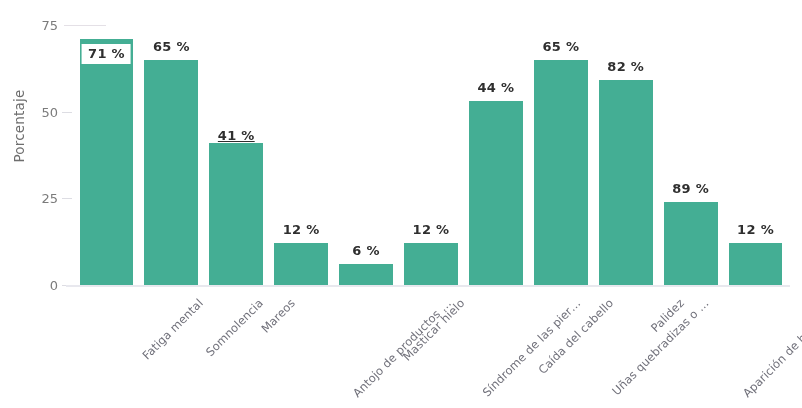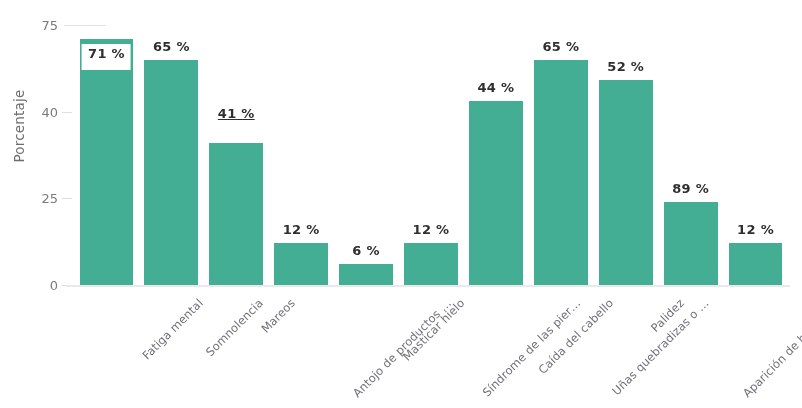--- a/index.html
+++ b/index.html
@@ -79,21 +79,21 @@
     font-size: 13px;
     font-weight: bold;
     color: #2f2f2f;
     text-align: center;
     white-space: nowrap;
     transform: translateX(-50%);
     letter-spacing: .3px;
   }
   .bar-value.boxed {
     background: #ffffff;
-    padding: 2px 6px 9px 6px;
+    padding: 2px 6px 3px 6px;
   }
 
   
   .x-tick-label {
     position: absolute;
     font-size: 11.5px;
     color: #70707a;
     white-space: nowrap;
     transform-origin: right top;
     transform: rotate(-45deg);
@@ -106,21 +106,21 @@
 
 <div id="chart-root">
 
   <div id="y-axis-title">Porcentaje</div>
 
   <div id="y-axis">
       <div class="y-tick-label" style="left: 28px; right: auto; top: 285px;">0</div>
       <div class="y-tick-mark" style="top: 285px;"></div>
       <div class="y-tick-label" style="left: 28px; right: auto; top: 198.333px;">25</div>
       <div class="y-tick-mark" style="top: 198px;"></div>
-      <div class="y-tick-label" style="left: 28px; right: auto; top: 111.667px;">40</div>
+      <div class="y-tick-label" style="left: 28px; right: auto; top: 111.667px;">50</div>
       <div class="y-tick-mark" style="top: 112px;"></div>
       <div class="y-tick-label" style="left: 28px; right: auto; top: 25px;">75</div>
       <div class="y-tick-mark top-tick" style="top: 25px;"></div>
     </div>
   <div id="x-axis">
       <div class="x-tick-label" style="left: 116.455px; top: 296px;">Fatiga mental</div>
       <div class="x-tick-label" style="left: 181.364px; top: 296px;">Somnolencia</div>
       <div class="x-tick-label" style="left: 246.273px; top: 296px;">Mareos</div>
       <div class="x-tick-label" style="left: 311.182px; top: 296px;">Antojo de productos …</div>
       <div class="x-tick-label" style="left: 376.091px; top: 296px;">Masticar hielo</div>
@@ -132,32 +132,32 @@
       <div class="x-tick-label" style="left: 765.545px; top: 296px;">Todos los anteriores</div>
     </div>
 
   <div id="plot-area">
     <div id="baseline"></div>
   <div class="bar" style="left: 79.5173px; width: 53.8745px; top: 38.8667px; height: 246.133px; background: rgb(68, 174, 148);"></div>
       <div class="bar-value boxed" style="left: 106.455px; top: 43.8667px;">71 %</div>
       <div class="bar" style="left: 144.426px; width: 53.8745px; top: 59.6667px; height: 225.333px; background: rgb(68, 174, 148);"></div>
       <div class="bar-value" style="left: 171.364px; top: 38.6667px;">65 %</div>
       <div class="bar" style="left: 209.335px; width: 53.8745px; top: 142.867px; height: 142.133px; background: rgb(68, 174, 148);"></div>
-      <div class="bar-value" style="left: 236.273px; top: 106px; text-decoration: underline;">41 %</div>
+      <div class="bar-value" style="left: 236.273px; top: 128px; text-decoration: underline;">41 %</div>
       <div class="bar" style="left: 274.245px; width: 53.8745px; top: 243.4px; height: 41.6px; background: rgb(68, 174, 148);"></div>
       <div class="bar-value" style="left: 301.182px; top: 222.4px;">12 %</div>
       <div class="bar" style="left: 339.154px; width: 53.8745px; top: 264.2px; height: 20.8px; background: rgb(68, 174, 148);"></div>
       <div class="bar-value" style="left: 366.091px; top: 243.2px;">6 %</div>
       <div class="bar" style="left: 404.063px; width: 53.8745px; top: 243.4px; height: 41.6px; background: rgb(68, 174, 148);"></div>
       <div class="bar-value" style="left: 431px; top: 222.4px;">12 %</div>
       <div class="bar" style="left: 468.972px; width: 53.8745px; top: 101.267px; height: 183.733px; background: rgb(68, 174, 148);"></div>
       <div class="bar-value" style="left: 495.909px; top: 80.2667px;">44 %</div>
       <div class="bar" style="left: 533.881px; width: 53.8745px; top: 59.6667px; height: 225.333px; background: rgb(68, 174, 148);"></div>
       <div class="bar-value" style="left: 560.818px; top: 38.6667px;">65 %</div>
       <div class="bar" style="left: 598.79px; width: 53.8745px; top: 80.4667px; height: 204.533px; background: rgb(68, 174, 148);"></div>
-      <div class="bar-value" style="left: 625.727px; top: 59.4667px;">52 %</div>
+      <div class="bar-value" style="left: 625.727px; top: 59.4667px;">82 %</div>
       <div class="bar" style="left: 663.699px; width: 53.8745px; top: 201.8px; height: 83.2px; background: rgb(68, 174, 148);"></div>
       <div class="bar-value" style="left: 690.636px; top: 180.8px;">89 %</div>
       <div class="bar" style="left: 728.608px; width: 53.8745px; top: 243.4px; height: 41.6px; background: rgb(68, 174, 148);"></div>
       <div class="bar-value" style="left: 755.545px; top: 222.4px;">12 %</div>
     </div>
 
 </div>
 
 </body></html>

